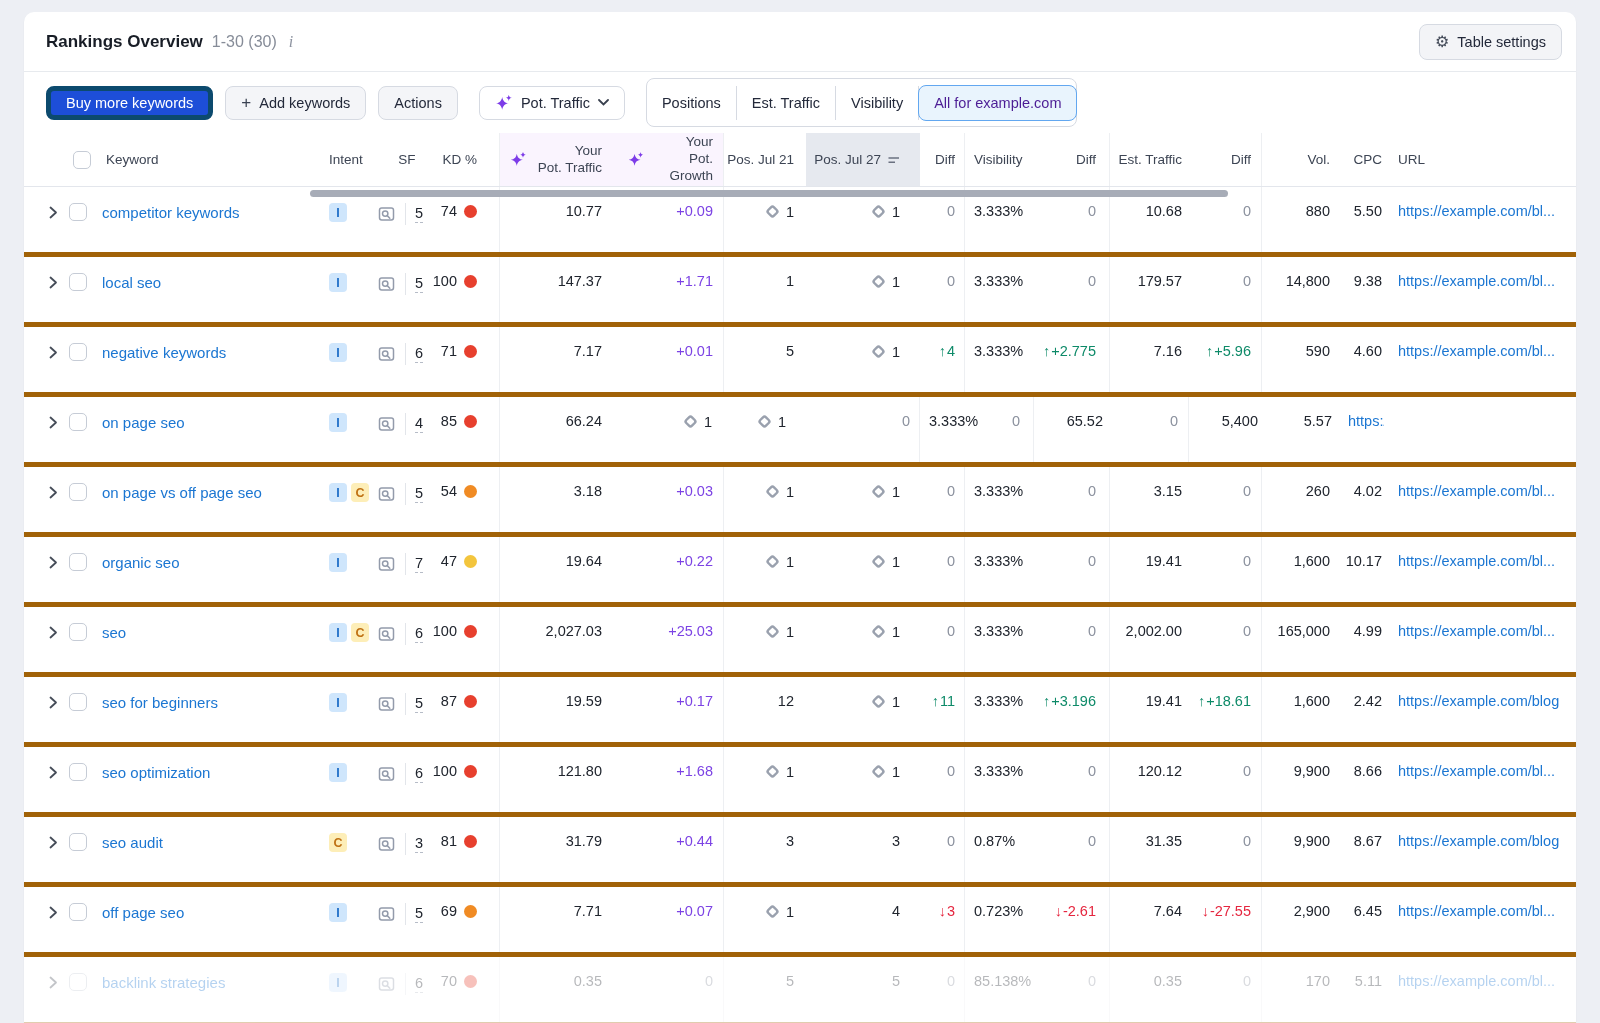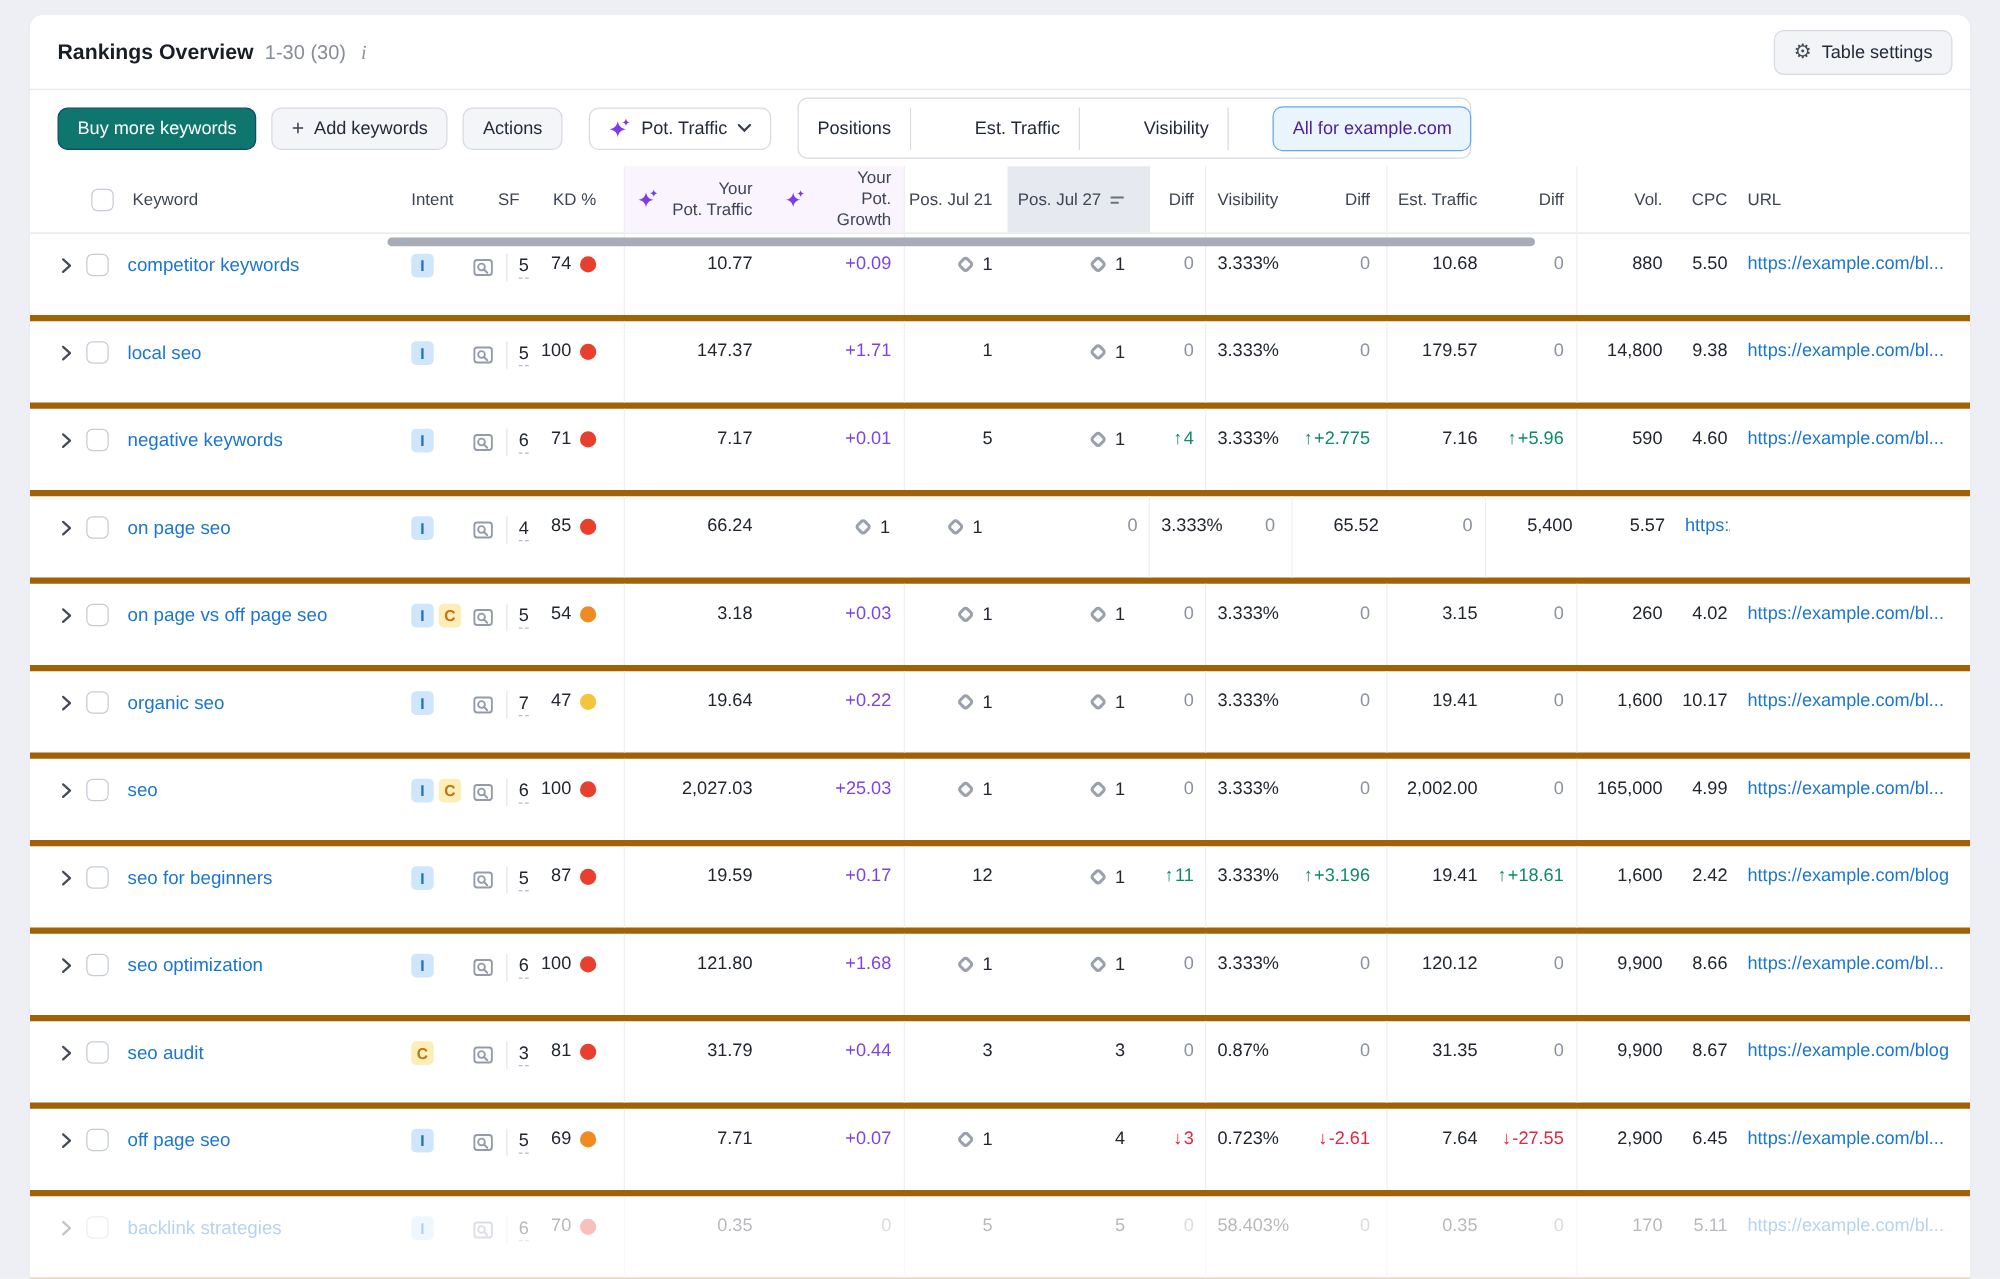--- a/index.html
+++ b/index.html
@@ -26,29 +26,29 @@
   .info-i { font-family: "Liberation Serif", serif; font-style: italic; font-size: 16px;
             color: #8d93a0; margin-left: 3px; cursor: pointer; }
   
   .btn {
     display: inline-flex; align-items: center; gap: 8px; height: 34px; padding: 0 15px;
     border-radius: 8px; border: 1px solid #d6dae2; background: #f4f5f8;
     font-size: 14.5px; color: #23293a; cursor: pointer; white-space: nowrap;
   }
   .btn-settings { height: 36px; background: #f3f4f7; }
   .gear { font-size: 16px; color: #454c5a; line-height: 1; }
-  .btn-green { background: #0f766e; border: 1px solid #0c4a6e; color: #fff; }
+  .btn-green { background: #1d4ed8; border: 5px solid #0c4a6e; color: #fff; }
   .btn-white { background: #fff; }
   .plus { font-size: 17px; color: #3a4252; line-height: 1; }
   
   .toolbar { display: flex; align-items: center; padding: 13px 22px; gap: 12px; height: 61px; }
   .ml20 { margin-left: 9px; }
   .segmented {
     display: flex; align-items: center; margin-left: 9px; height: 49px;
-    border: 1px solid #d6dae2; border-radius: 8px; background: #fff; gap: 36px;
+    border: 1px solid #d6dae2; border-radius: 8px; background: #fff;
   }
   .seg {
     height: 34px; padding: 0 15px; display: flex; align-items: center;
     font-size: 14.5px; color: #23293a; border-right: 1px solid #d6dae2; cursor: pointer;
   }
   .seg:first-child { border-radius: 8px 0 0 8px; }
   .seg-sel {
     height: 36px; margin: -1px -1px -1px -1px; padding: 0 15px;
     display: flex; align-items: center; font-size: 14.5px; color: #4c1d95;
     background: #e9f4fd; border: 1.5px solid #62a7f0; border-radius: 8px; cursor: pointer;
@@ -1366,21 +1366,21 @@
               <span>5</span>
             </span>
           </div>
           <div class="c c9 bR">
             <span class="cline dir-zero">
               <span>0</span>
             </span>
           </div>
           <div class="c c10">
             <span class="cline">
-              <span>58.403%</span>
+              <span>85.138%</span>
             </span>
           </div>
           <div class="c c11 bR">
             <span class="cline dir-zero">
               <span>0</span>
             </span>
           </div>
           <div class="c c12">
             <span class="cline">
               <span>0.35</span>

